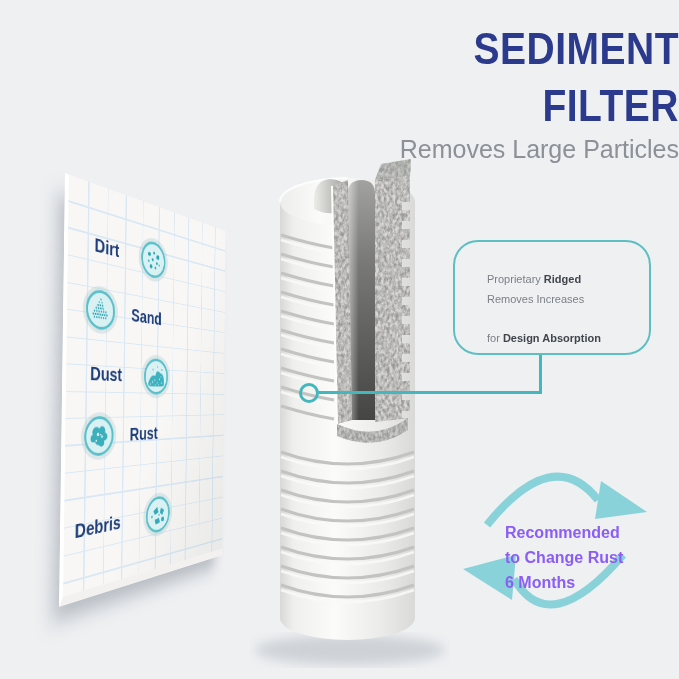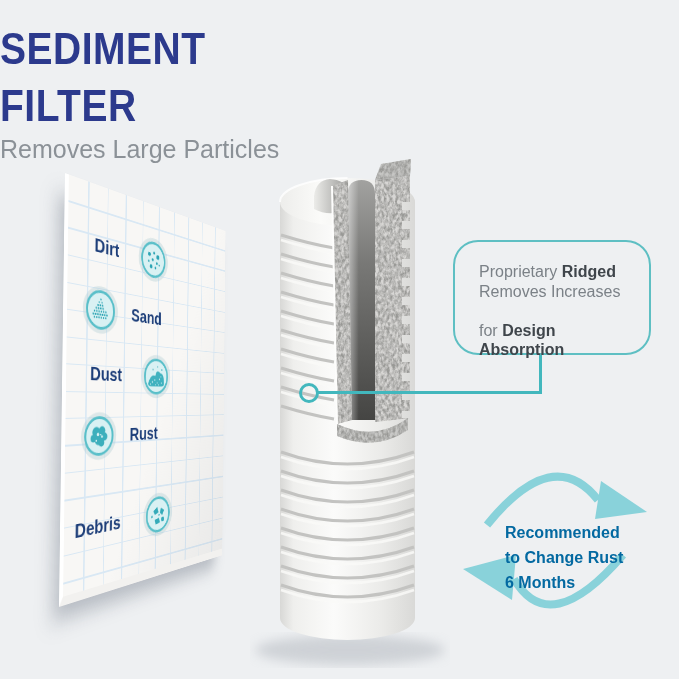--- a/index.html
+++ b/index.html
@@ -1,18 +1,18 @@
 <!DOCTYPE html>
 <html><head>
 <meta charset="utf-8">
 <style>
   html,body{margin:0;padding:0;}
   #page{position:relative;width:679px;height:679px;background:#eef0f2;overflow:hidden;
         font-family:"Liberation Sans",sans-serif;}
-  .header{position:absolute;top:0;left:0;width:100%;text-align:left;}
+  .header{position:absolute;top:0;left:0;width:100%;text-align:right;}
   .title{color:#2c3a8d;font-weight:bold;font-size:39px;letter-spacing:0.5px;line-height:51px;margin-top:20px;
          transform:scaleY(1.12);transform-origin:center top;}
   .subtitle{color:#8b9197;font-size:25px;margin-top:13px;}
 
   
   .panel{position:absolute;left:62px;top:172px;width:270px;height:425px;
          transform-origin:left center;
          transform:perspective(500px) rotateY(38deg) rotate(1deg);
          background-color:#f8f7f5;
          background-image:
@@ -27,34 +27,34 @@
   .row svg{width:52px;height:52px;flex:none;}
   #row-dirt{top:38px;padding-left:36px;}   #row-dirt svg{margin-left:30px;}
   #row-sand{top:106px;padding-left:20px;}  #row-sand .lbl{margin-left:20px;}
   #row-dust{top:174px;padding-left:32px;}  #row-dust svg{margin-left:30px;}
   #row-rust{top:240px;padding-left:20px;}  #row-rust .lbl{margin-left:20px;}
   #row-debris{top:336px;padding-left:14px;}#row-debris svg{margin-left:36px;}
 
   
   .callout{position:absolute;left:453px;top:240px;width:198px;height:115px;box-sizing:border-box;
            border:2px solid #5ebfc3;border-radius:25px;padding:12px 0 0 16px;}
-  .callout p{margin:8px;font-size:16px;line-height:19.5px;color:#7b8187;}
+  .callout p{margin:16px;font-size:11px;line-height:19.5px;color:#7b8187;}
   .callout b{color:#3f454b;}
   .hline{position:absolute;left:318px;top:391px;width:223px;height:3px;background:#42b7bd;}
   .vline{position:absolute;left:539px;top:355px;width:3px;height:39px;background:#42b7bd;}
   .ring{position:absolute;left:299px;top:383px;width:20px;height:20px;border-radius:50%;
         border:3.5px solid #42b7bd;box-sizing:border-box;background:transparent;}
 
   
   .filter{position:absolute;left:250px;top:150px;width:200px;height:530px;}
 
   
   .arrows{position:absolute;left:455px;top:455px;width:220px;height:180px;}
   .recommend{position:absolute;left:505px;top:520px;font-size:16px;font-weight:bold;
-             color:#0369a1;line-height:25px;}
+             color:#8b5cf6;line-height:25px;}
 </style>
 </head>
 <body>
 
 <div id="page">
 
   <div class="header">
     <div class="title">
       <div>SEDIMENT</div>
       <div>FILTER</div>

